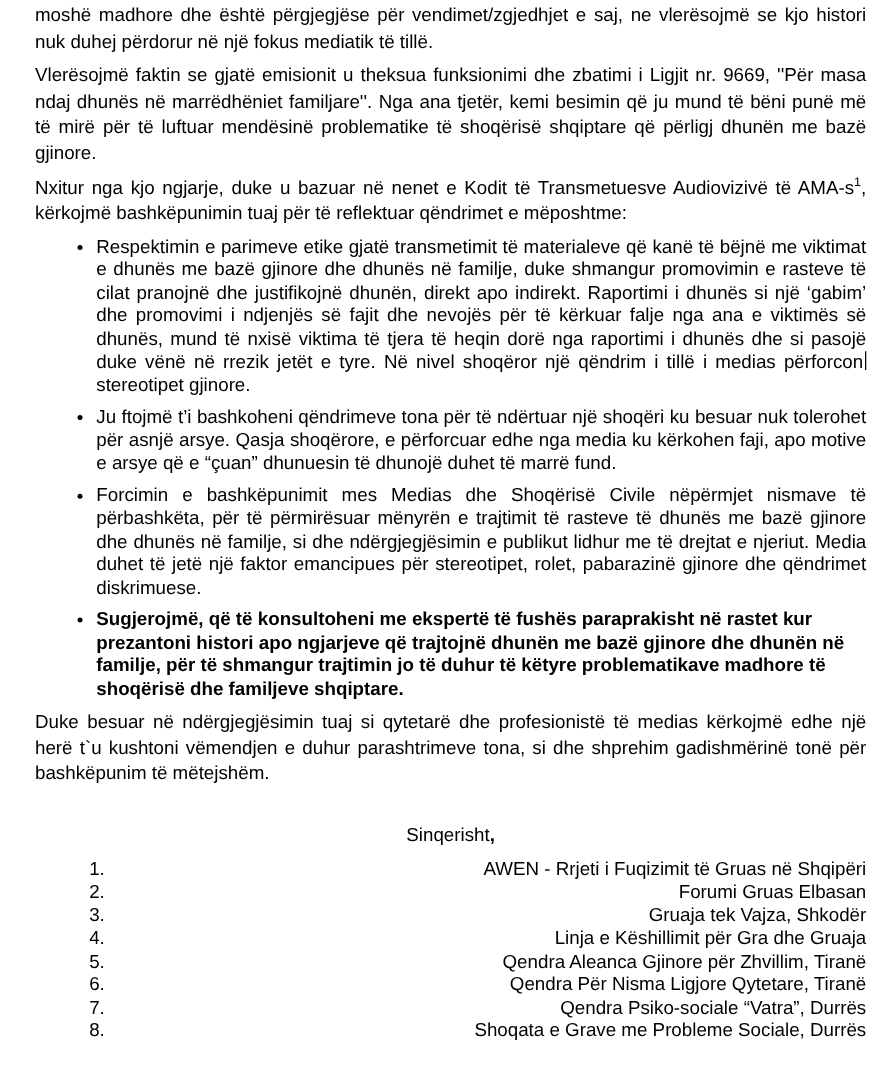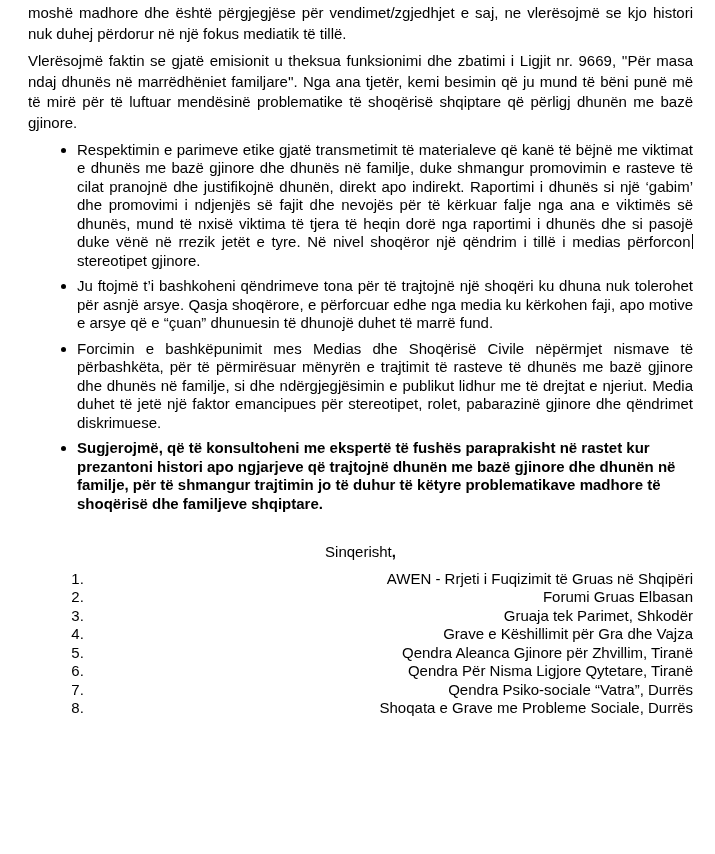--- a/index.html
+++ b/index.html
@@ -64,36 +64,38 @@
 </style>
 </head>
 <body>
 
 <div class="page">
 
   <p class="para">moshë madhore dhe është përgjegjëse për vendimet/zgjedhjet e saj, ne vlerësojmë se kjo histori nuk duhej përdorur në një fokus mediatik të tillë.</p>
 
   <p class="para">Vlerësojmë faktin se gjatë emisionit u theksua funksionimi dhe zbatimi i Ligjit nr. 9669, ''Për masa ndaj dhunës në marrëdhëniet familjare''. Nga ana tjetër, kemi besimin që ju mund të bëni punë më të mirë për të luftuar mendësinë problematike të shoqërisë shqiptare që përligj dhunën me bazë gjinore.</p>
 
+  <p class="para"><span>Nxitur nga kjo ngjarje, duke u bazuar në nenet e Kodit të Transmetuesve Audiovizivë të AMA-s</span><sup class="fnref">1</sup><span>, kërkojmë bashkëpunimin tuaj për të reflektuar qëndrimet e mëposhtme:</span></p>
 
   <ul class="bullets">
     <li><span>Respektimin e parimeve etike gjatë transmetimit të materialeve që kanë të bëjnë me viktimat e dhunës me bazë gjinore dhe dhunës në familje, duke shmangur promovimin e rasteve të cilat pranojnë dhe justifikojnë dhunën, direkt apo indirekt. Raportimi i dhunës si një ‘gabim’ dhe promovimi i ndjenjës së fajit dhe nevojës për të kërkuar falje nga ana e viktimës së dhunës, mund të nxisë viktima të tjera të heqin dorë nga raportimi i dhunës dhe si pasojë duke vënë në rrezik jetët e tyre. Në nivel shoqëror një qëndrim i tillë i medias përforcon</span><span class="caret"></span> <span>stereotipet gjinore.</span></li>
-    <li>Ju ftojmë t’i bashkoheni qëndrimeve tona për të trajtojnë një shoqëri ku dhuna nuk tolerohet për asnjë arsye. Qasja shoqërore,  e përforcuar edhe nga media ku kërkohen faji, apo motive e arsye që e “çuan” dhunuesin të dhunojë duhet të marrë fund.</li>
+    <li>Ju ftojmë t’i bashkoheni qëndrimeve tona për të ndërtuar një shoqëri ku besuar nuk tolerohet për asnjë arsye. Qasja shoqërore,  e përforcuar edhe nga media ku kërkohen faji, apo motive e arsye që e “çuan” dhunuesin të dhunojë duhet të marrë fund.</li>
     <li>Forcimin e bashkëpunimit mes Medias dhe Shoqërisë Civile nëpërmjet nismave të përbashkëta, për të përmirësuar mënyrën e trajtimit të rasteve të dhunës me bazë gjinore dhe dhunës në familje, si dhe ndërgjegjësimin e publikut lidhur me të drejtat e njeriut. Media duhet të jetë një faktor emancipues për stereotipet, rolet, pabarazinë gjinore dhe qëndrimet diskrimuese.</li>
     <li class="align-left">Sugjerojmë, që të konsultoheni me ekspertë të fushës paraprakisht në rastet kur prezantoni histori apo ngjarjeve që trajtojnë dhunën me bazë gjinore dhe dhunën në familje, për të shmangur trajtimin jo të duhur  të këtyre problematikave madhore të shoqërisë dhe familjeve shqiptare.</li>
   </ul>
 
+  <p class="para closing">Duke besuar në ndërgjegjësimin tuaj si qytetarë dhe profesionistë të medias kërkojmë edhe një herë t`u kushtoni vëmendjen e duhur parashtrimeve tona, si dhe shprehim gadishmërinë tonë për bashkëpunim të mëtejshëm.</p>
 
   <p class="signoff"><span>Sinqerisht</span><span class="comma">,</span></p>
 
   <ol class="orgs">
     <li>AWEN - Rrjeti i Fuqizimit të Gruas në Shqipëri</li>
     <li>Forumi Gruas Elbasan</li>
-    <li>Gruaja tek Parimet, Shkodër</li>
-    <li>Grave e Këshillimit për Gra dhe Vajza</li>
+    <li>Gruaja tek Vajza, Shkodër</li>
+    <li>Linja e Këshillimit për Gra dhe Gruaja</li>
     <li>Qendra Aleanca Gjinore për Zhvillim, Tiranë</li>
     <li>Qendra Për Nisma Ligjore Qytetare, Tiranë</li>
     <li>Qendra Psiko-sociale “Vatra”, Durrës</li>
     <li>Shoqata e Grave me Probleme Sociale, Durrës</li>
   </ol>
 
 
 </div>
 
 </body></html>

